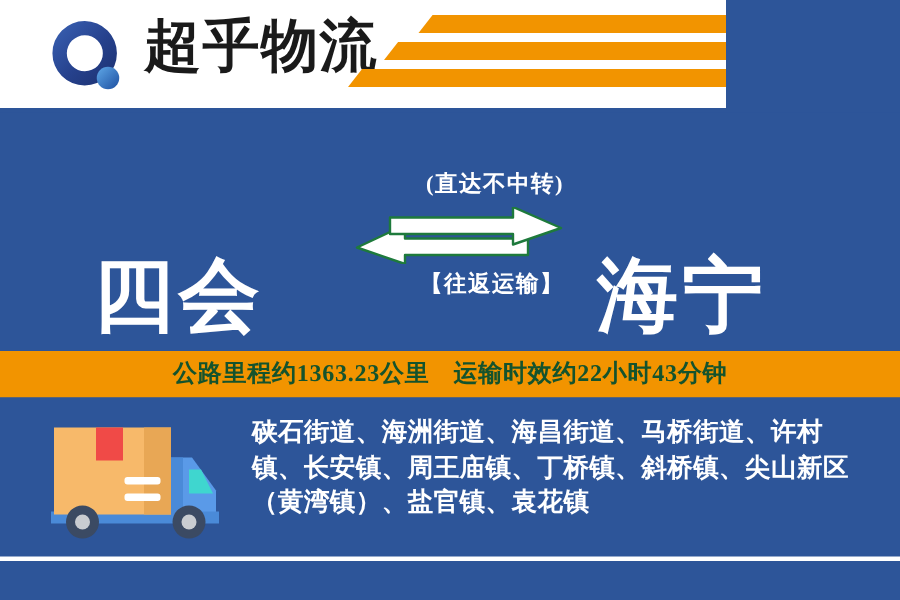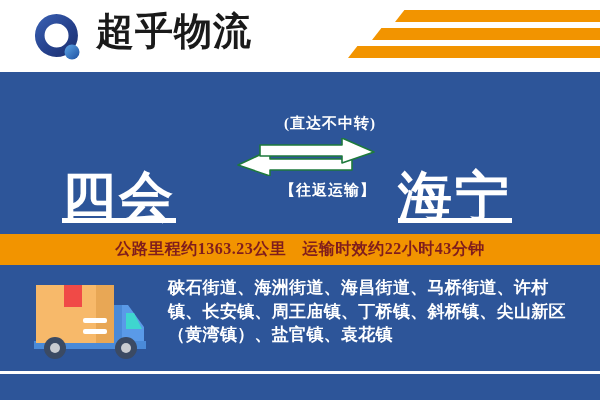--- a/index.html
+++ b/index.html
@@ -15,21 +15,21 @@
     width: 600px;
     height: 400px;
     overflow: hidden;
     background: #2d5599;
   }
 
   
   .header {
     position: absolute;
     left: 0; top: 0;
-    width: 600px; height: 72px;
+    width: 484px; height: 72px;
     background: #ffffff;
     overflow: hidden;
   }
   .logo-mark {
     position: absolute;
     left: 34px; top: 13px;
     width: 50px; height: 50px;
   }
   .brand-block {
     position: absolute;
@@ -81,21 +81,20 @@
     position: absolute;
     top: 122px;
     font-family: "Liberation Serif", "DejaVu Serif", serif;
     font-size: 54px;
     font-weight: bold;
     color: #ffffff;
     letter-spacing: 3px;
     line-height: 58px;
     white-space: nowrap;
     transform: translateY(-50%);
-    text-decoration: underline;
   }
   .city.origin { left: 62px; }
   .city.dest   { left: 398px; }
 
   .mid-block {
     position: absolute;
     left: 236px; top: 38px;
     width: 140px;
     text-align: right;
   }
@@ -123,21 +122,21 @@
     width: 600px; height: 31px;
     background: #f29400;
     display: flex;
     align-items: center;
     justify-content: center;
   }
   .info-bar .info-text {
     font-family: "Liberation Serif", "DejaVu Serif", serif;
     font-size: 16px;
     font-weight: bold;
-    color: #7f1d1d;
+    color: #14532d;
     letter-spacing: 0.5px;
     white-space: nowrap;
   }
   .info-gap { display: inline-block; width: 16px; }
 
   
   .coverage {
     position: absolute;
     left: 0; top: 265px;
     width: 600px; height: 107px;

